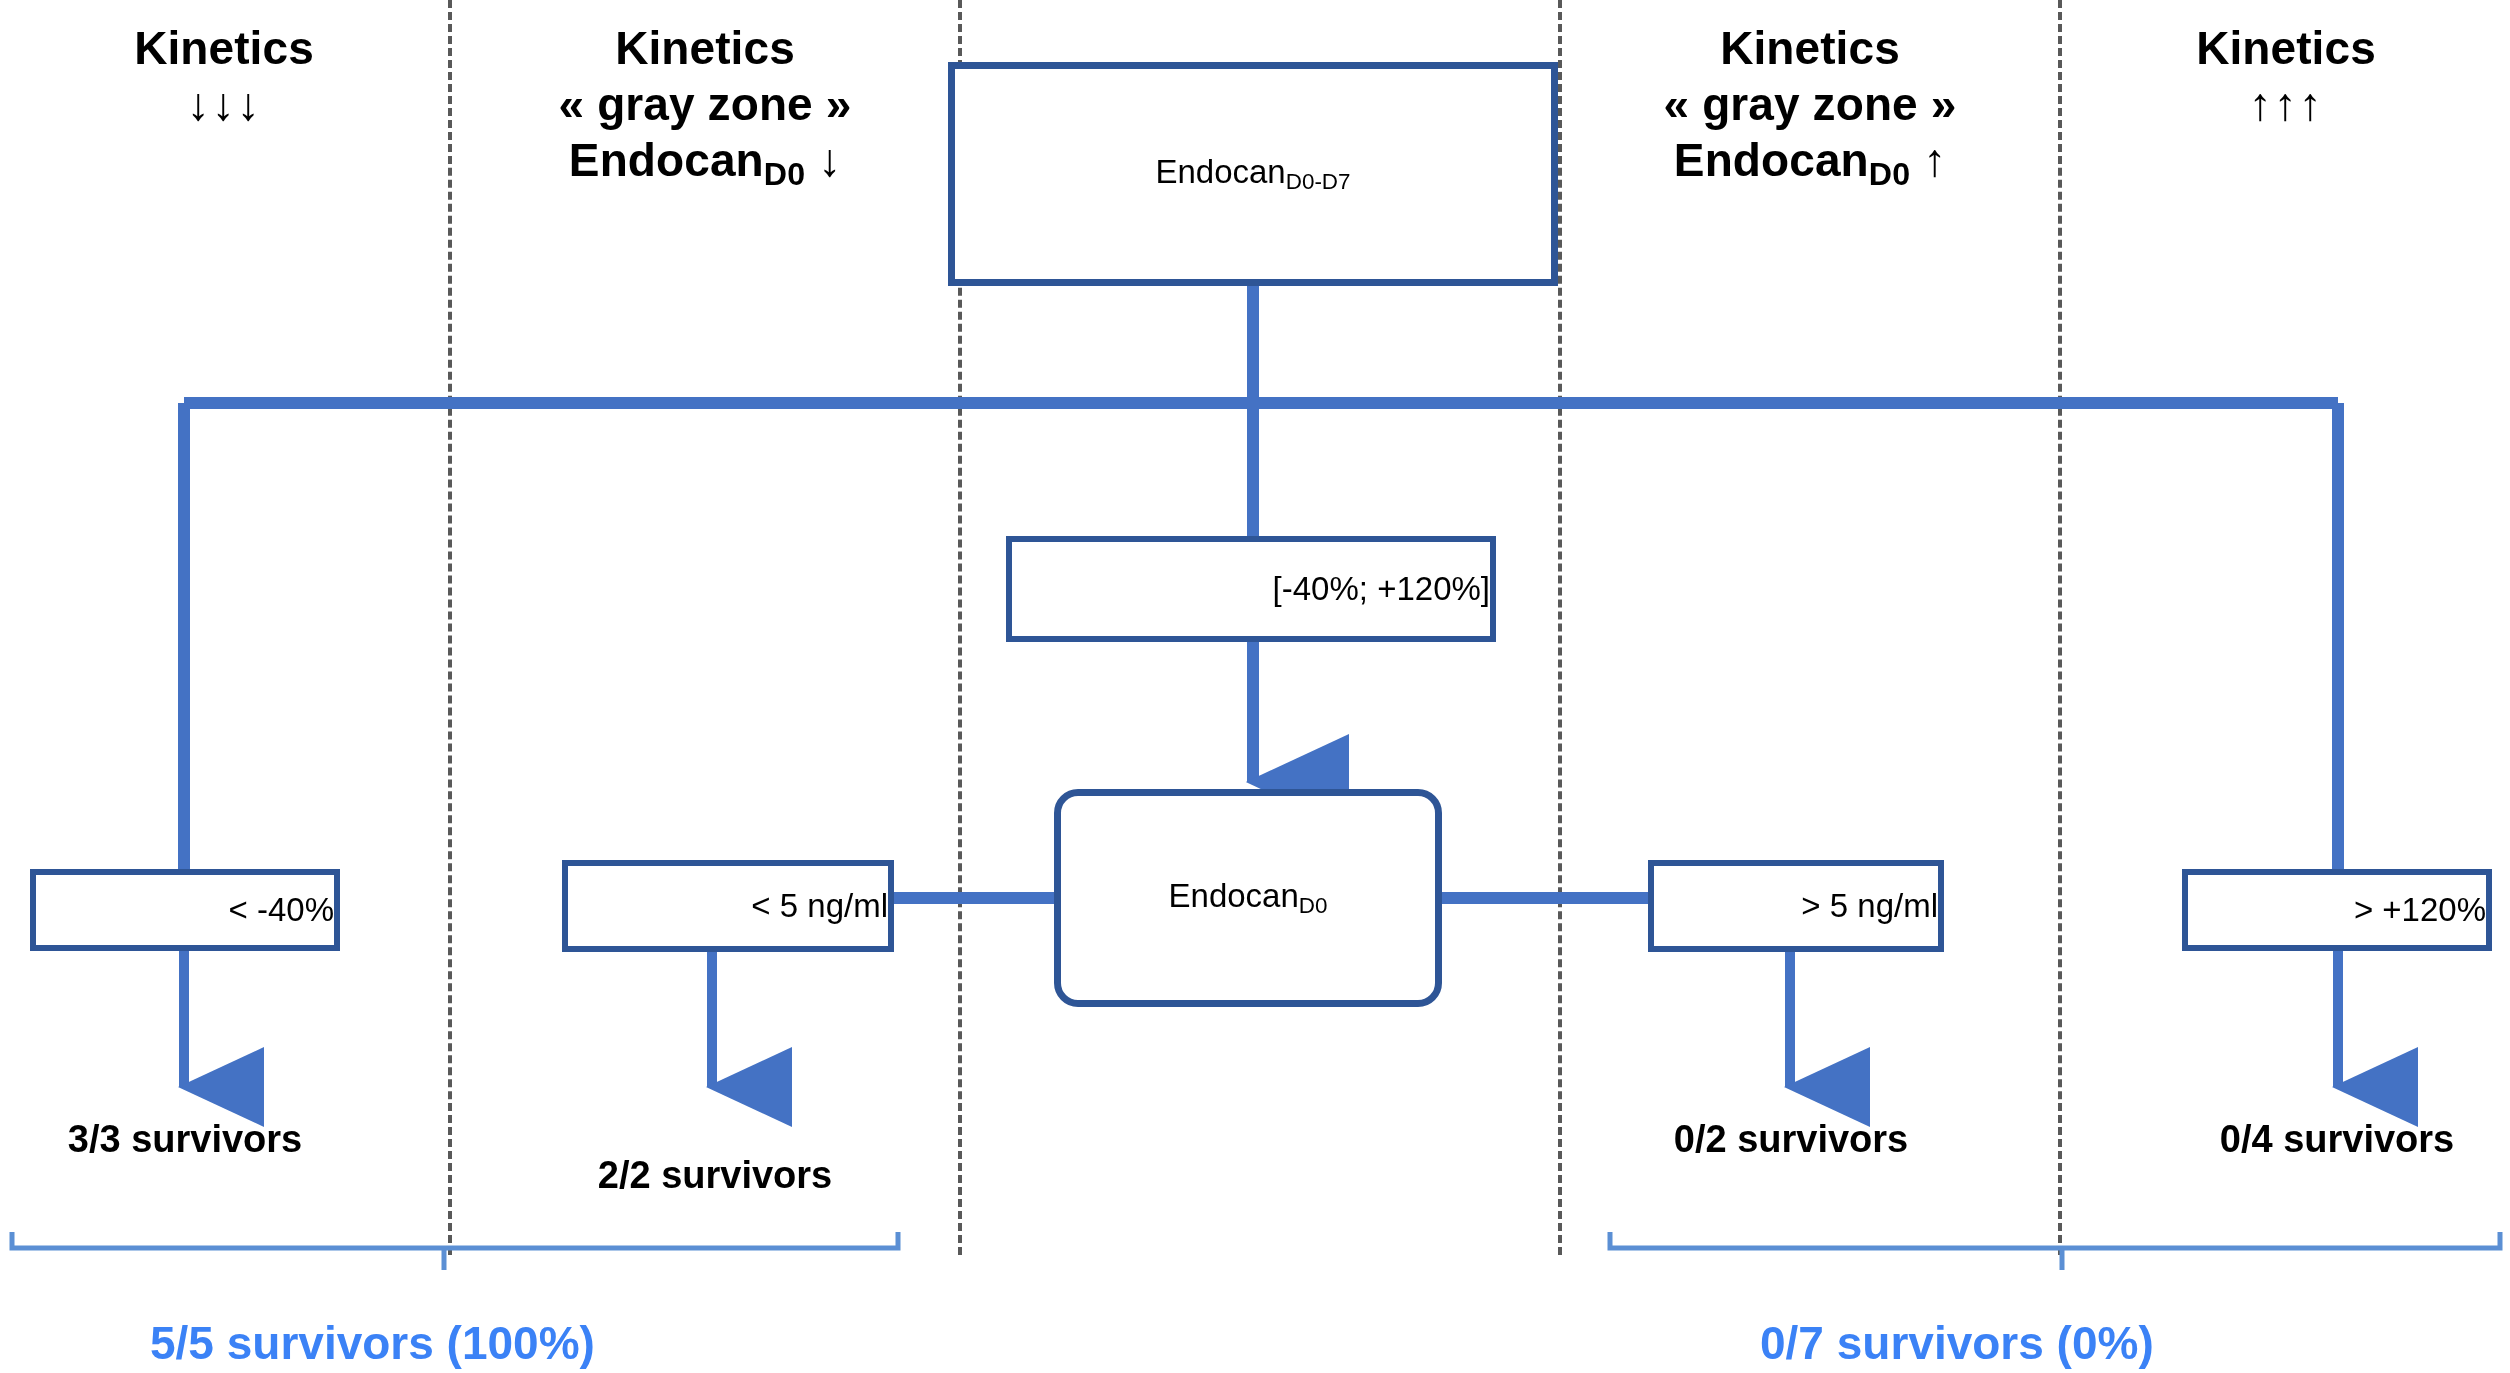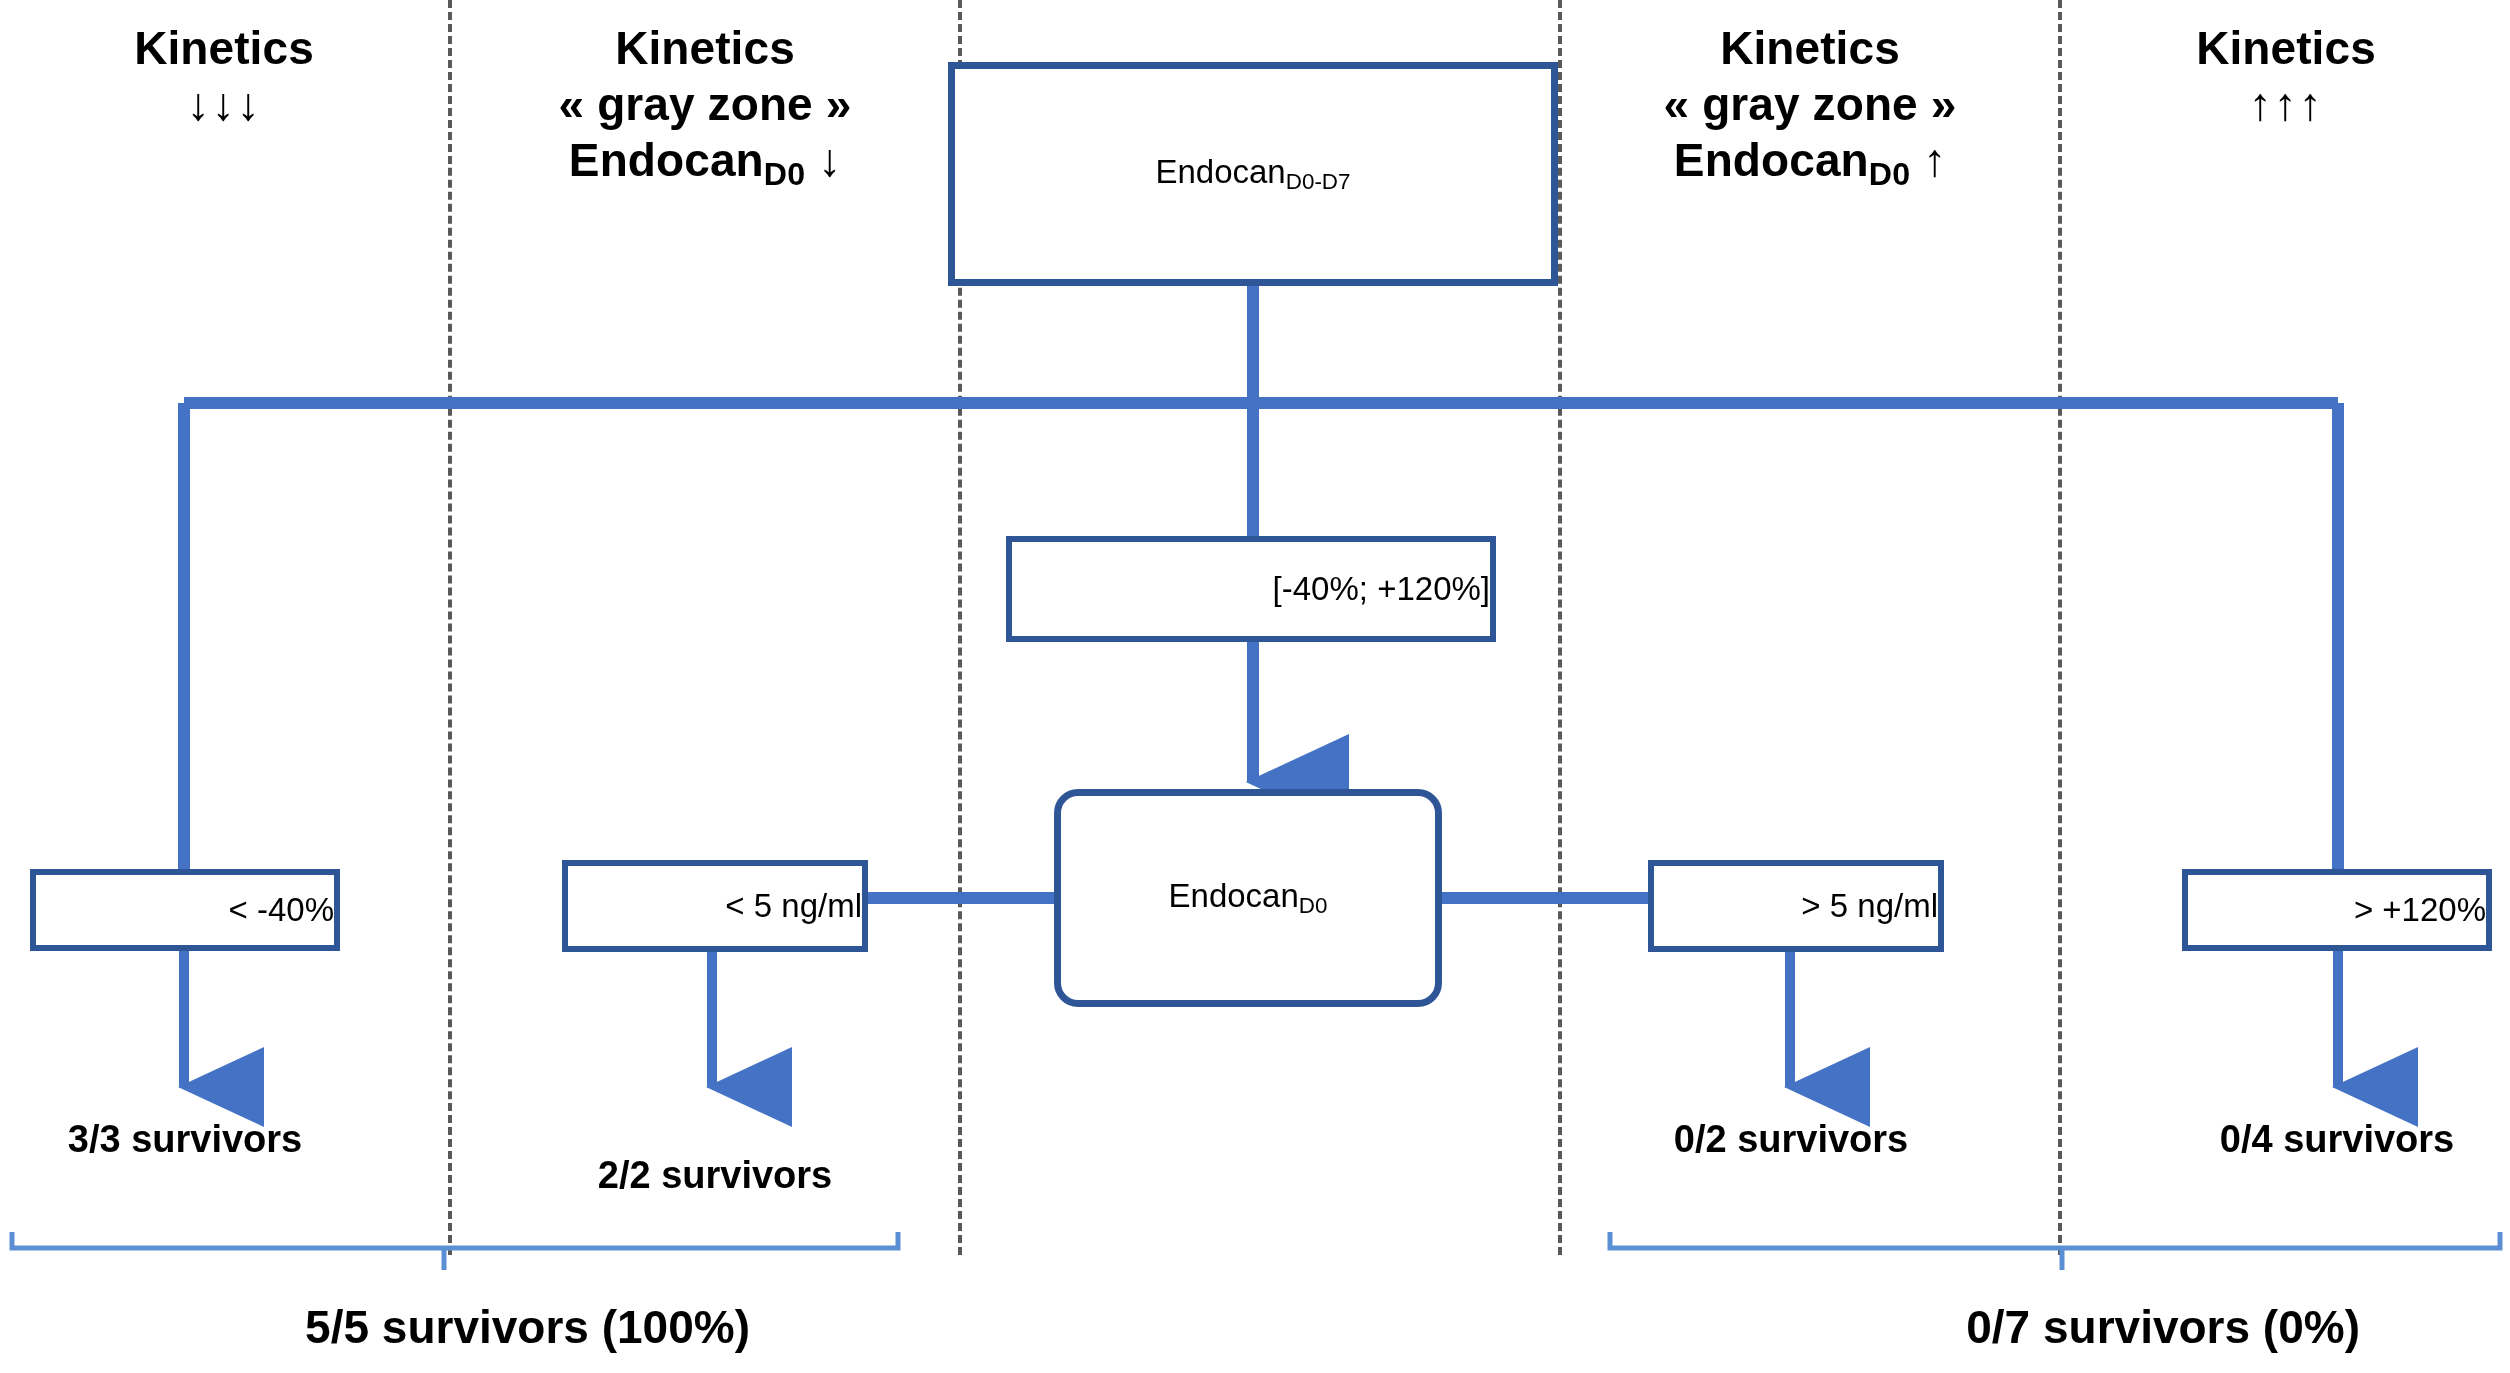--- a/index.html
+++ b/index.html
@@ -13,21 +13,21 @@
   .colhead .arrows{display:block;font-weight:bold;letter-spacing:2px;}
   .sub{font-size:0.70em;vertical-align:-0.28em;font-weight:bold;}
 
   .nbox{position:absolute;box-sizing:border-box;background:#ffffff;
         border:7px solid #2E5596;display:flex;align-items:center;justify-content:center;
         color:#000;font-size:33px;font-weight:normal;white-space:nowrap;}
   .nbox .sub{font-size:0.68em;vertical-align:-0.26em;font-weight:normal;}
   .nbox.thin{border-width:6px;justify-content:flex-end;}
 
   .surv{position:absolute;text-align:center;font-weight:bold;font-size:38px;color:#000;white-space:nowrap;}
-  .total{position:absolute;text-align:right;font-weight:bold;font-size:46px;color:#000000;white-space:nowrap;}
+  .total{position:absolute;text-align:left;font-weight:bold;font-size:46px;color:#3b82f6;white-space:nowrap;margin-top:16px;}
 
   svg.lines{position:absolute;left:0;top:0;width:2510px;height:1373px;pointer-events:none;}
 </style>
 </head>
 <body>
 
 <div id="stage">
 
   <div class="vdiv" style="left:448px;height:1255px;"></div>
   <div class="vdiv" style="left:958px;height:1255px;"></div>
@@ -96,21 +96,21 @@
   </div>
 
   <div class="nbox" style="left:1054px;top:789px;width:388px;height:218px;border-radius:24px;">
     <span><span>Endocan</span><span class="sub">D0</span></span>
   </div>
 
   <div class="nbox thin" style="left:30px;top:869px;width:310px;height:82px;">
     <span>&lt; -40%</span>
   </div>
 
-  <div class="nbox thin" style="left:562px;top:860px;width:306px;height:92px;">
+  <div class="nbox thin" style="left:562px;top:860px;width:332px;height:92px;">
     <span>&lt; 5 ng/ml</span>
   </div>
 
   <div class="nbox thin" style="left:1648px;top:860px;width:296px;height:92px;">
     <span>&gt; 5 ng/ml</span>
   </div>
 
   <div class="nbox thin" style="left:2182px;top:869px;width:310px;height:82px;">
     <span>&gt; +120%</span>
   </div>

